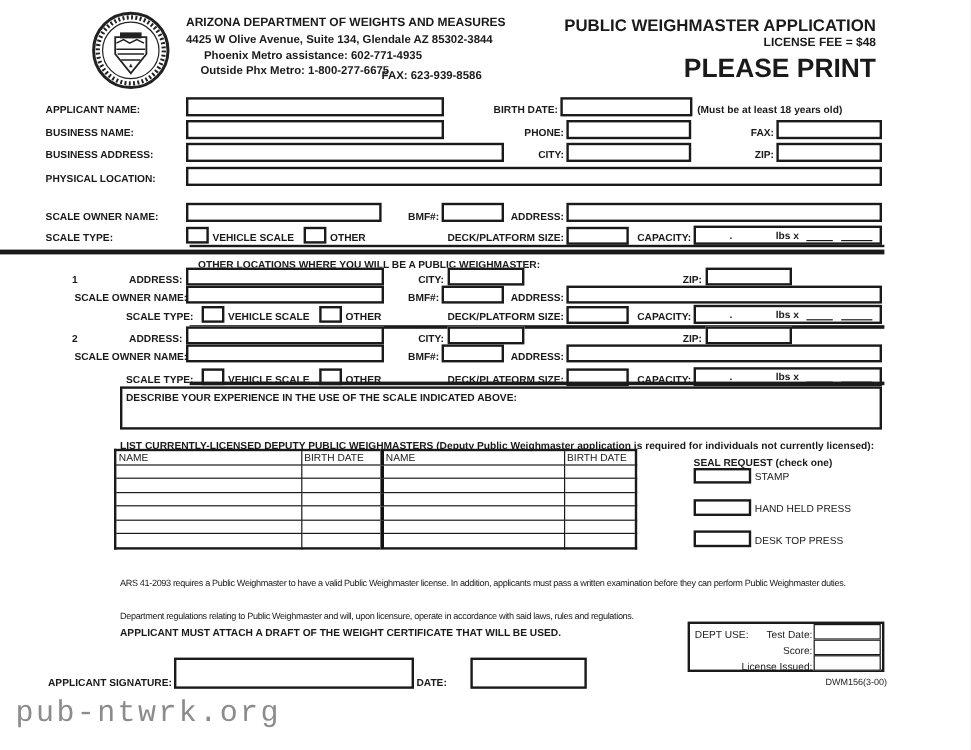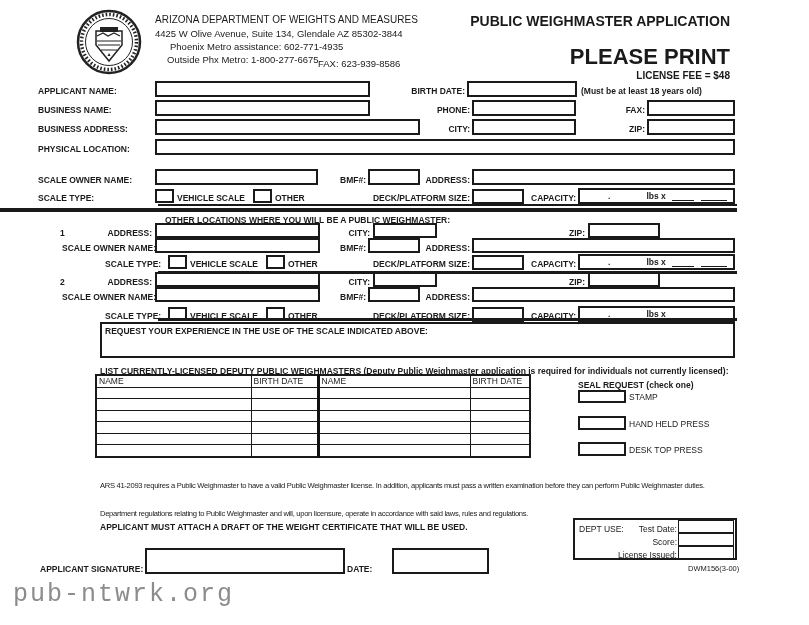--- a/index.html
+++ b/index.html
@@ -5,21 +5,21 @@
   html,body{margin:0;padding:0;background:#e8e8e8;}
   #page{position:relative;width:809px;height:625px;background:#ffffff;margin:0 auto;
         font-family:"Liberation Sans",sans-serif;color:#1a1a1a;overflow:hidden;}
   .abs{position:absolute;}
   .l{position:absolute;font-weight:bold;font-size:8.5px;line-height:10px;white-space:nowrap;}
   .t{position:absolute;font-weight:normal;font-size:8.5px;line-height:10px;white-space:nowrap;}
   .rl{text-align:right;}
   .box{position:absolute;border:2px solid #1a1a1a;background:#fff;box-sizing:border-box;}
   .cb{position:absolute;width:19px;height:14px;border:2px solid #1a1a1a;background:#fff;box-sizing:border-box;}
   .bar{position:absolute;background:#1a1a1a;}
-  .hdr-b{position:absolute;font-weight:normal;font-size:9.5px;line-height:11px;white-space:nowrap;}
+  .hdr-b{position:absolute;font-weight:bold;font-size:9.5px;line-height:11px;white-space:nowrap;}
   .legal{position:absolute;font-size:7.6px;letter-spacing:-0.3px;line-height:9px;white-space:nowrap;}
   .capline{display:inline-block;border-bottom:1.5px solid #1a1a1a;height:9px;}
   table.dep{position:absolute;left:95px;top:374px;border-collapse:collapse;table-layout:fixed;}
   table.dep th,table.dep td{border:1.5px solid #1a1a1a;height:10.5px;padding:0 2px;
         font-weight:normal;font-size:8.5px;text-align:left;vertical-align:middle;}
   table.dep{border:2px solid #1a1a1a;}
   table.dep .thick{border-left:3.5px solid #111;}
   #watermark{position:absolute;left:13px;top:580px;font-family:"Liberation Mono",monospace;
         font-size:25px;letter-spacing:2px;color:#8c8c8c;}
   .capbox{display:flex;align-items:center;font-weight:bold;font-size:8.5px;}
@@ -40,21 +40,21 @@
     <path d="M33 44 l1.5 3 -3 0 Z" fill="#222"></path>
   </svg>
 
   <div class="hdr-b" style="left:155px;top:14px;font-size:10px;">ARIZONA DEPARTMENT OF WEIGHTS AND MEASURES</div>
   <div class="hdr-b" style="left:155px;top:28px;">4425 W Olive Avenue, Suite 134, Glendale AZ 85302-3844</div>
   <div class="hdr-b" style="left:170px;top:41px;">Phoenix Metro assistance: 602-771-4935</div>
   <div class="hdr-b" style="left:167px;top:54px;">Outside Phx Metro: 1-800-277-6675</div>
   <div class="hdr-b" style="left:318px;top:58px;">FAX: 623-939-8586</div>
 
   <div class="abs rl" style="left:430px;top:13px;width:300px;font-weight:bold;font-size:14px;">PUBLIC WEIGHMASTER APPLICATION</div>
-  <div class="abs rl" style="left:530px;top:30px;width:200px;font-weight:bold;font-size:10px;margin-top:40px;">LICENSE FEE = $48</div>
+  <div class="abs rl" style="left:530px;top:30px;width:200px;font-weight:bold;font-size:10px;">LICENSE FEE = $48</div>
   <div class="abs rl" style="left:480px;top:44px;width:250px;font-weight:bold;font-size:22px;">PLEASE PRINT</div>
 
   <div class="l" style="left:38px;top:86px;">APPLICANT NAME:</div>
   <div class="box" style="left:155px;top:81px;width:215px;height:16px;"></div>
   <div class="l rl" style="left:405px;top:86px;width:60px;">BIRTH DATE:</div>
   <div class="box" style="left:467px;top:81px;width:110px;height:16px;"></div>
   <div class="l" style="left:581px;top:86px;">(Must be at least 18 years old)</div>
 
   <div class="l" style="left:38px;top:105px;">BUSINESS NAME:</div>
   <div class="box" style="left:155px;top:100px;width:215px;height:16px;"></div>
@@ -159,21 +159,21 @@
   <div class="box capbox" style="left:578px;top:306px;width:157px;height:16px;">
     <span style="margin-left:28px;">.</span>
     <span style="margin-left:36px;">lbs x</span>
     <span class="capline" style="width:22px;margin-left:6px;"></span>
     <span class="capline" style="width:26px;margin-left:7px;"></span>
   </div>
 
   <div class="bar" style="left:158px;top:318px;width:579px;height:3px;"></div>
 
   <div class="box" style="left:100px;top:322px;width:635px;height:36px;">
-    <span class="l" style="left:3px;top:2px;">REQUEST YOUR EXPERIENCE IN THE USE OF THE SCALE INDICATED ABOVE:</span>
+    <span class="l" style="left:3px;top:2px;">DESCRIBE YOUR EXPERIENCE IN THE USE OF THE SCALE INDICATED ABOVE:</span>
   </div>
 
   <div class="l" style="left:100px;top:366px;">LIST CURRENTLY-LICENSED DEPUTY PUBLIC WEIGHMASTERS (Deputy Public Weighmaster application is required for individuals not currently licensed):</div>
 
   <table class="dep">
     <colgroup>
         <col style="width:155px">
         <col style="width:67px">
         <col style="width:152px">
         <col style="width:60px">

